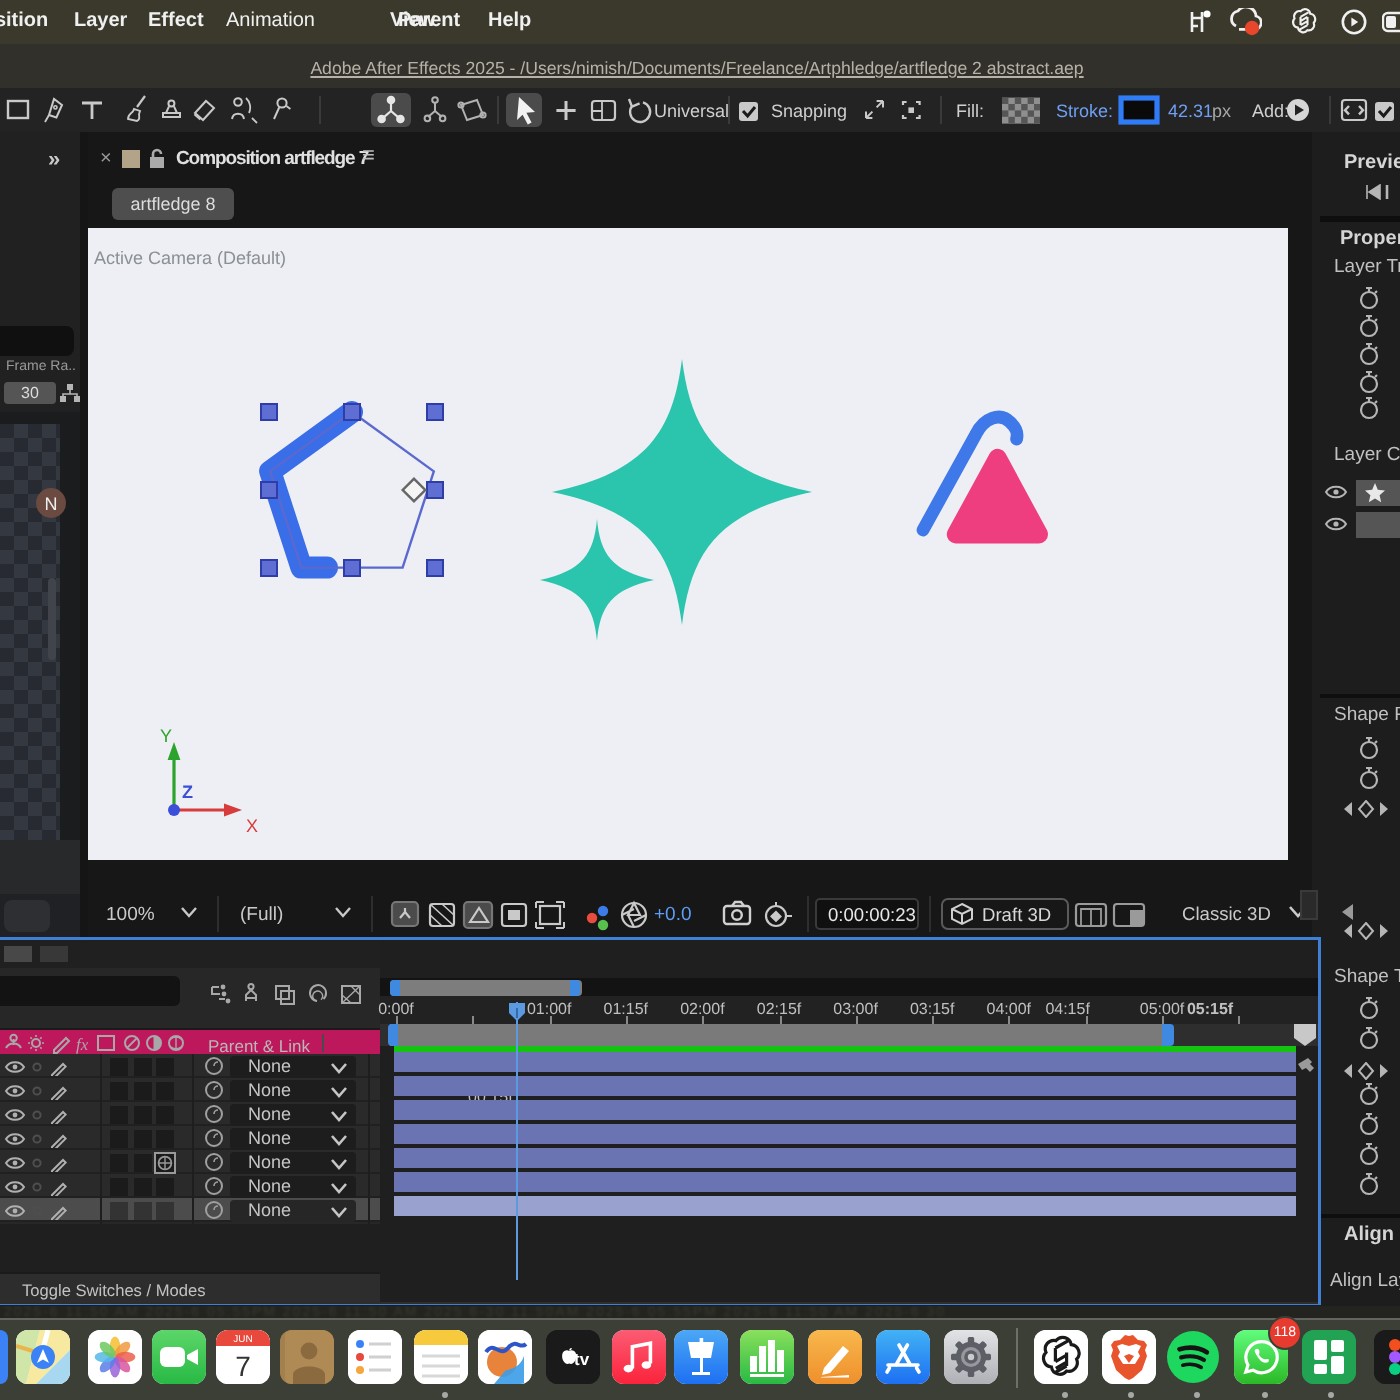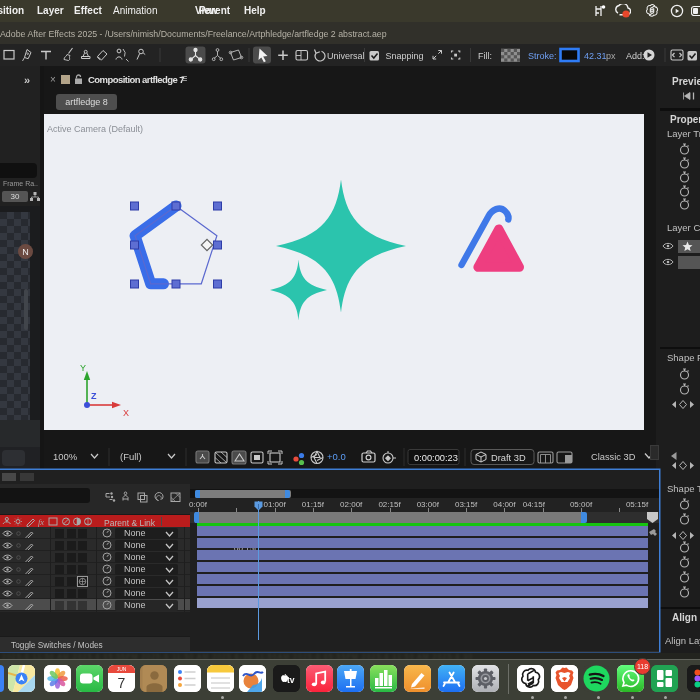--- a/index.html
+++ b/index.html
@@ -37,21 +37,21 @@
     <circle cx="7" cy="7" r="5.6" fill="none" stroke="#f0f0f0" stroke-width="1.3"></circle>
     <path d="M5.7 4.7l3.4 2.3-3.4 2.3z" fill="#f0f0f0"></path>
   </svg>
   <svg class="a" style="left:691px;top:5px;" width="12" height="12" viewBox="0 0 12 12">
     <rect x="0.5" y="1.5" width="11" height="9" rx="2.5" fill="none" stroke="#f0f0f0" stroke-width="1.2"></rect>
     <rect x="2" y="3" width="5" height="6" rx="1" fill="#f0f0f0"></rect>
   </svg>
 </div>
 
 <div class="a" style="left:0;top:22px;width:700px;height:22px;background:#31302a;">
-  <div class="txt" style="left:0;top:7px;width:697px;color:#b6b2a7;font-size:8.8px;">Adobe After Effects 2025 - /Users/nimish/Documents/Freelance/Artphledge/artfledge 2 abstract.aep</div>
+  <div class="txt" style="left:0;top:7px;width:697px;text-align:center;color:#b6b2a7;font-size:8.8px;text-decoration:underline;">Adobe After Effects 2025 - /Users/nimish/Documents/Freelance/Artphledge/artfledge 2 abstract.aep</div>
 </div>
 
 <div class="a" id="toolbar" style="left:0;top:44px;width:700px;height:22px;background:#232323;">
   <svg class="a" style="left:0;top:0;" width="700" height="22" viewBox="0 0 700 22">
     <g stroke="#c9c9c9" fill="none" stroke-width="1.2">
       <rect x="4" y="6.5" width="10" height="8.5"></rect>
       <path d="M24.5 13.5L27 5.5l4 3-2.8 6.2z" stroke-width="1"></path>
       <path d="M24.5 13.5l-2 3.5" stroke-width="0.9"></path>
       <circle cx="27.7" cy="9.7" r="0.8" stroke-width="0.8"></circle>
       <path d="M41 7.5h10M46 7.5v8" stroke-width="1.4"></path>
@@ -428,21 +428,21 @@
         <rect x="35" y="2" width="6.5" height="6.5"></rect>
         <rect x="37.5" y="4.5" width="6.5" height="6.5"></rect>
         <path d="M55.5 9.5a4 4 0 1 1 3.2-1"></path>
         <path d="M55.5 9.5a2.5 2.5 0 1 1 2-.6" stroke-width="0.7"></path>
         <rect x="68" y="2" width="9" height="8.5"></rect>
         <path d="M68 10.5l9-8.5M68 6.5l4.5 4M72.5 2l4.5 4.5" stroke-width="0.7"></path>
       </g>
     </svg>
   </div>
 
-  <div class="a" style="left:0;top:44px;width:190px;height:13px;background:#b91c1c;border-top:1px solid #1a1a1a;border-bottom:1px solid #1a1a1a;">
+  <div class="a" style="left:0;top:44px;width:190px;height:13px;background:#be185d;border-top:1px solid #1a1a1a;border-bottom:1px solid #1a1a1a;">
     <svg class="a" style="left:0;top:0;" width="100" height="13" viewBox="0 0 100 13">
       <g stroke="#a8a8a8" fill="none" stroke-width="1">
         <path d="M3 9c1.5-3 6-3 7.5 0M6.8 4.5v3"></path>
         <circle cx="6.8" cy="4" r="1.6"></circle>
         <circle cx="18" cy="6.5" r="2"></circle>
         <path d="M18 2.5v1M18 10.5v-1M14 6.5h1M22 6.5h-1M15.2 3.7l.7.7M20.8 9.3l-.7-.7M15.2 9.3l.7-.7M20.8 3.7l-.7.7" stroke-width="0.8"></path>
         <path d="M27 10l6-6 1.5 1.5-6 6H27z"></path>
       </g>
       <text x="38" y="10" font-size="8.5" font-style="italic" fill="#a8a8a8" font-family="Liberation Serif">fx</text>
       <g stroke="#a8a8a8" fill="none" stroke-width="1">
@@ -654,21 +654,21 @@
           <div class="txt" style="left:217.79999999999998px;top:2px;width:40px;text-align:center;color:#c0c0c0;font-size:8px;">03:00f</div>
           <div class="a" style="left:237.79999999999998px;top:10px;width:1px;height:4px;background:#8a8a8a;"></div>
           <div class="txt" style="left:256.09999999999997px;top:2px;width:40px;text-align:center;color:#c0c0c0;font-size:8px;">03:15f</div>
           <div class="a" style="left:276.09999999999997px;top:10px;width:1px;height:4px;background:#8a8a8a;"></div>
           <div class="txt" style="left:294.4px;top:2px;width:40px;text-align:center;color:#c0c0c0;font-size:8px;">04:00f</div>
           <div class="a" style="left:314.4px;top:10px;width:1px;height:4px;background:#8a8a8a;"></div>
           <div class="txt" style="left:332.7px;top:2px;width:40px;color:#c0c0c0;font-size:8px;">04:15f</div>
           <div class="a" style="left:352.7px;top:10px;width:1px;height:4px;background:#8a8a8a;"></div>
           <div class="txt" style="left:371px;top:2px;width:40px;text-align:center;color:#c0c0c0;font-size:8px;">05:00f</div>
           <div class="a" style="left:391px;top:10px;width:1px;height:4px;background:#8a8a8a;"></div>
-          <div class="txt" style="left:427px;top:2px;width:40px;text-align:center;color:#c0c0c0;font-size:8px;">05:15f</div>
+          <div class="txt" style="left:395px;top:2px;width:40px;text-align:center;color:#c0c0c0;font-size:8px;font-weight:bold;">05:15f</div>
           <div class="a" style="left:429.29999999999995px;top:10px;width:1px;height:4px;background:#8a8a8a;"></div>
         </div>
 
     <div class="a" style="left:0;top:42px;width:469px;height:11px;background:#2e2e2e;">
       <div class="a" style="left:5px;top:0;width:390px;height:11px;background:#7a7a7a;"></div>
       <div class="a" style="left:4px;top:0;width:5px;height:11px;background:#3f8ae0;border-radius:2px 0 0 2px;"></div>
       <div class="a" style="left:391px;top:0;width:6px;height:11px;background:#3f8ae0;border-radius:0 2px 2px 0;"></div>
     </div>
 
     <div class="a" style="left:7px;top:53px;width:451px;height:2.5px;background:#15c410;"></div>

